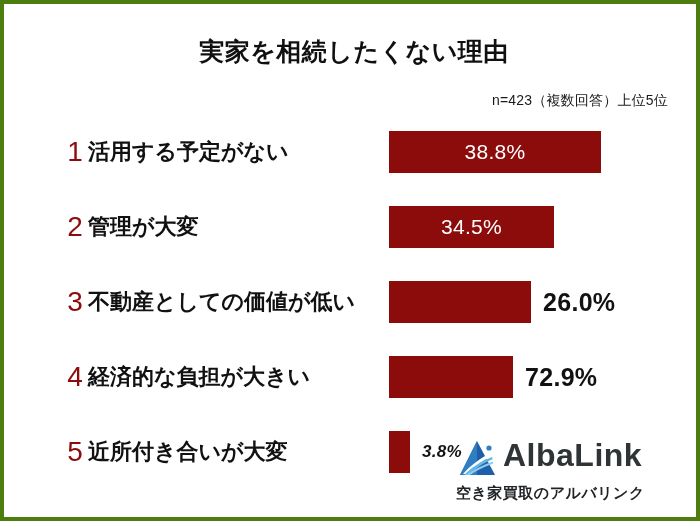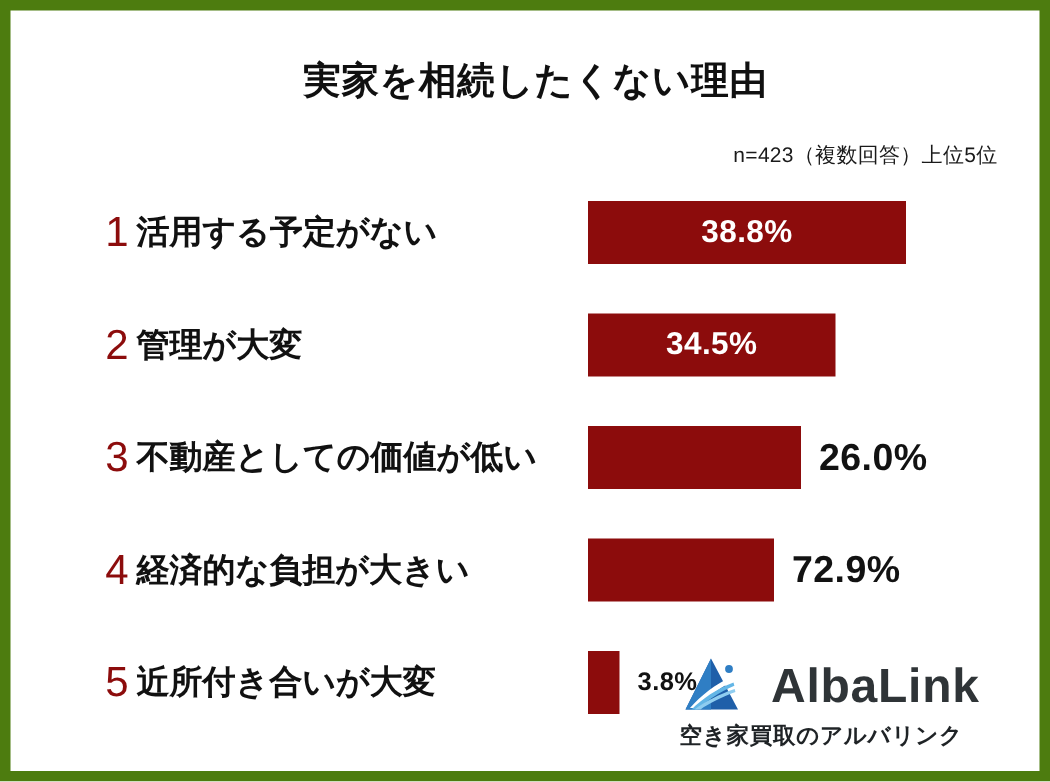--- a/index.html
+++ b/index.html
@@ -9,21 +9,21 @@
   }
   body {
     font-family: "Liberation Sans", "DejaVu Sans", sans-serif;
   }
   .frame {
     position: relative;
     width: 700px;
     height: 521px;
     box-sizing: border-box;
     background: #ffffff;
-    border: 7px solid #4d7c0f;
+    border: 4px solid #4d7c0f;
     overflow: hidden;
   }
 
   
   .chart-title {
     position: absolute;
     top: 32px;
     left: 0;
     width: 700px;
     text-align: center;
@@ -109,47 +109,46 @@
     background: #8C0C0C;
     display: flex;
     align-items: center;
     justify-content: center;
     flex: none;
     box-sizing: border-box;
   }
   .bar-value-inside {
     color: #ffffff;
     font-size: 21px;
-    font-weight: bold;
+    font-weight: normal;
     letter-spacing: 0.3px;
     white-space: nowrap;
   }
   .bar-value-outside {
     margin-left: 12px;
     color: #121212;
     font-size: 25px;
     font-weight: bold;
     letter-spacing: 0.3px;
     white-space: nowrap;
   }
-  .row-5 .bar-value-outside { font-size: 17px; }
+  .row-5 .bar-value-outside { font-size: 17px; font-style: italic; }
 
   
   .logo {
     position: absolute;
     right: 22px;
     bottom: 14px;
     width: 218px;
     text-align: center;
   }
   .logo-top {
     display: flex;
-    align-items: center;
     justify-content: flex-start;
-    gap: 19px;
+    gap: 5px;
     height: 42px;
   }
   .logo-mark {
     width: 42px;
     height: 40px;
     flex: none;
     display: block;
   }
   .logo-word {
     font-size: 32px;

